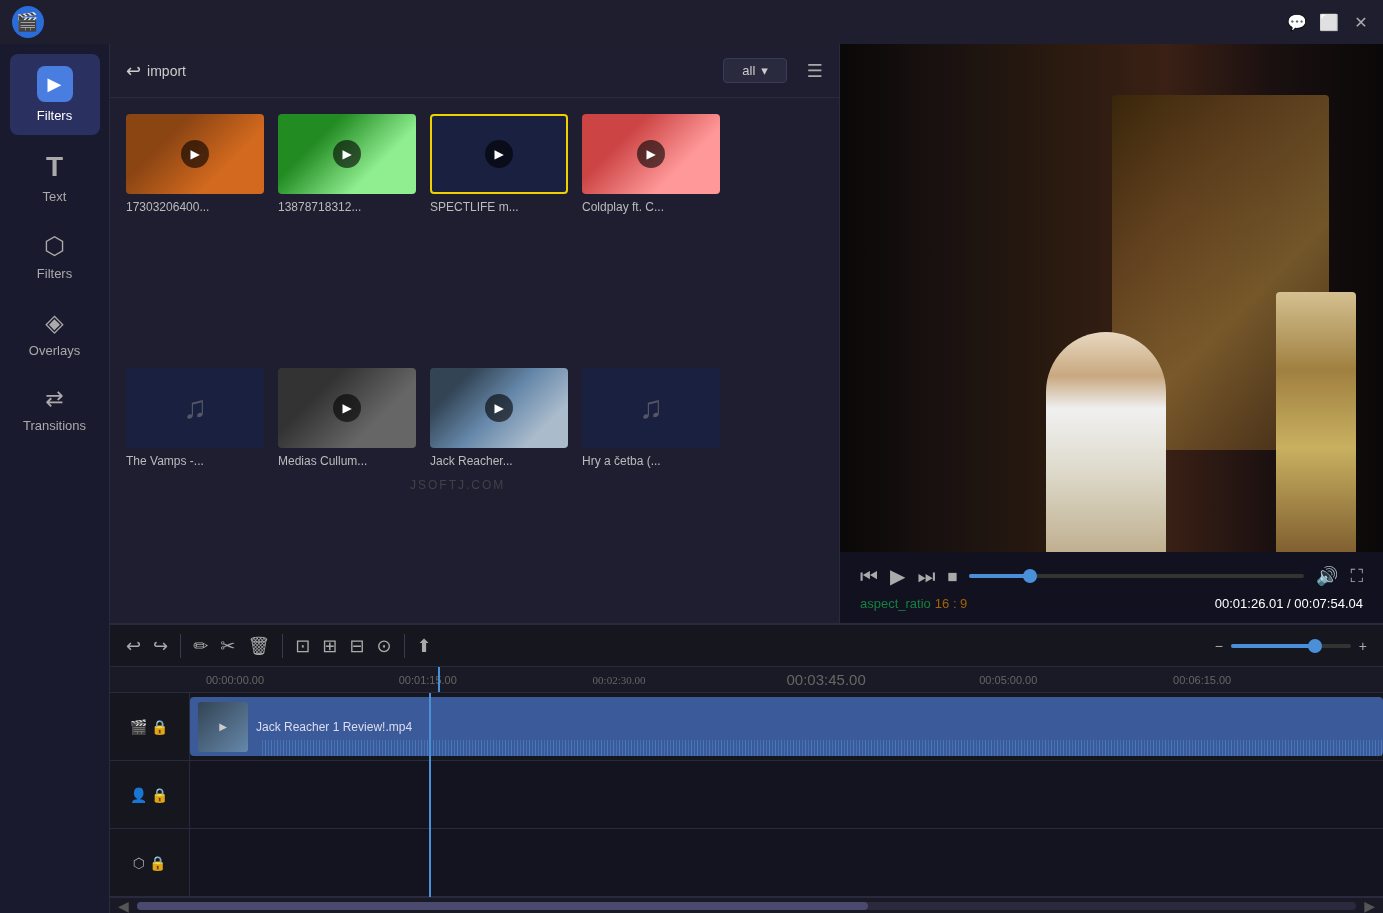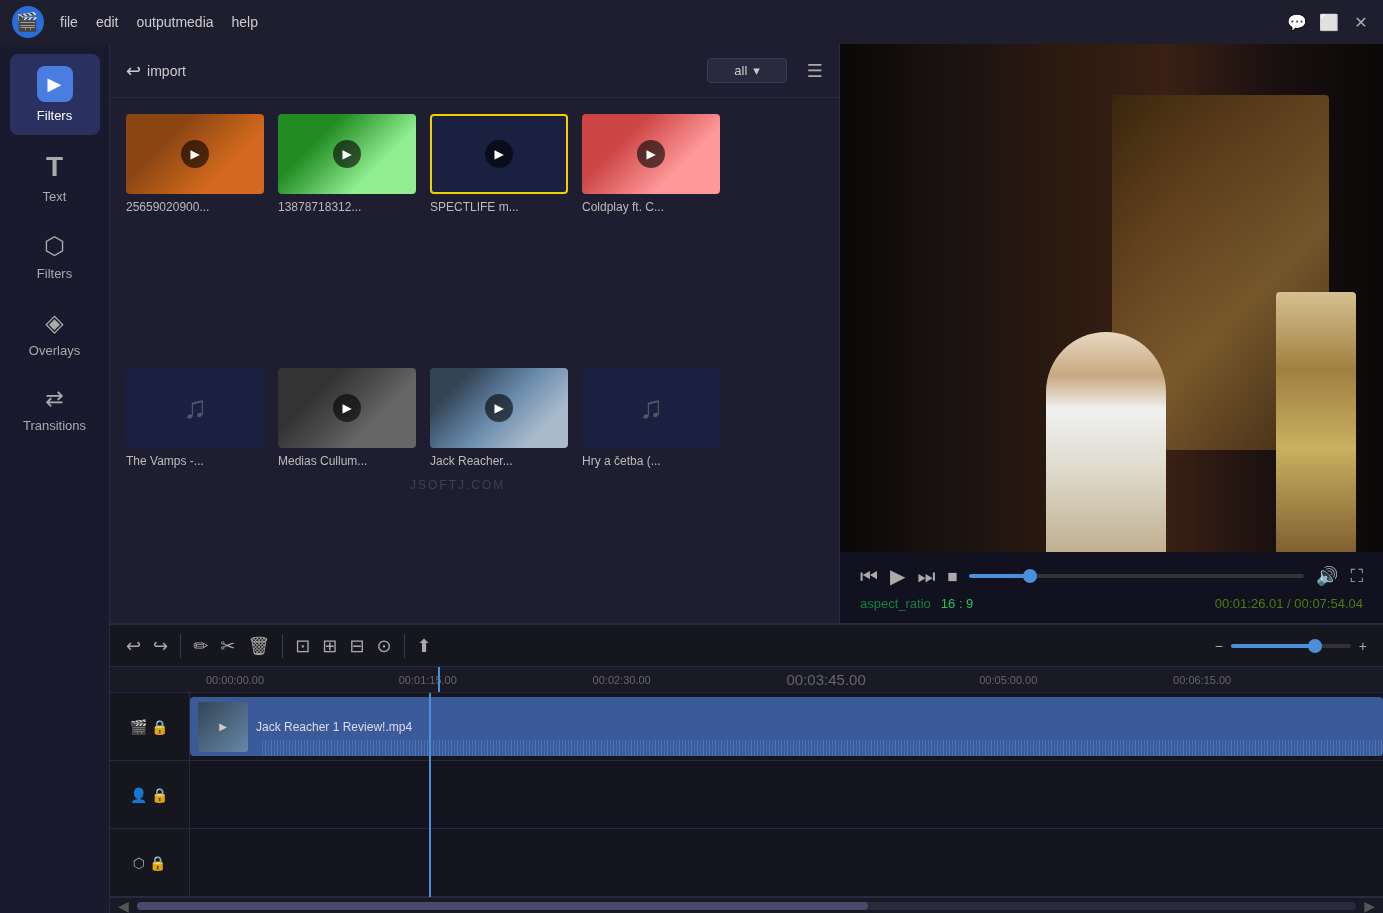--- a/index.html
+++ b/index.html
@@ -49,21 +49,21 @@
       gap: 12px; border-bottom: 1px solid #2a2a3e;
     }
     .import-btn {
       display: flex; align-items: center; gap: 6px;
       color: #ccc; font-size: 14px; cursor: pointer;
     }
     .import-icon { font-size: 18px; }
     .filter-dropdown {
       margin-left: auto; display: flex; align-items: center;
       background: #2a2a3e; border: 1px solid #3a3a5e;
-      border-radius: 4px; padding: 4px 26px; gap: 6px; cursor: pointer;
+      border-radius: 4px; padding: 4px 18px; gap: 6px; cursor: pointer;
       color: #ccc; font-size: 13px;
     }
     .menu-icon { font-size: 18px; color: #aaa; cursor: pointer; margin-left: 8px; }
 
     
     .media-grid {
       display: flex; flex-wrap: wrap;
       padding: 16px; gap: 14px; overflow-y: auto; flex: 1;
     }
     .media-item {
@@ -126,22 +126,22 @@
       position: absolute; top: 50%; transform: translateY(-50%);
       width: 14px; height: 14px; background: #4a90d9;
       border-radius: 50%;
     }
     .vol-icon { color: #aaa; font-size: 18px; cursor: pointer; }
     .fullscreen-icon { color: #aaa; font-size: 18px; cursor: pointer; }
     .info-row {
       display: flex; align-items: center; font-size: 13px; color: #888;
     }
     .aspect-label { color: #15803d; }
-    .aspect-value { color: #22c55e; margin: 0 10px; }
-    .time-info { margin-left: auto; color: #4d7c0f; }
+    .aspect-value { color: #a16207; margin: 0 4px; }
+    .time-info { margin-left: auto; color: #ffffff; }
 
     
     .timeline-section {
       background: #16161e; border-top: 2px solid #2a2a3e;
       display: flex; flex-direction: column;
       height: 290px;
     }
     .timeline-toolbar {
       display: flex; align-items: center; padding: 8px 16px;
       gap: 12px; border-bottom: 1px solid #2a2a3e; height: 48px;
@@ -200,26 +200,20 @@
     .thumb-music2 { background: #1a2040; }
     .thumb-cullum { background: linear-gradient(135deg, #333 30%, #666 70%); }
     .thumb-reacher { background: linear-gradient(135deg, #555 30%, #888 70%); }
     .thumb-audio { background: #1a2040; }
   </style>
 </head>
 <body>
 
 <div class="titlebar">
   <div class="titlebar-logo">🎬</div>
-  <div class="titlebar-menu">
-    <span>file</span>
-    <span>edit</span>
-    <span>outputmedia</span>
-    <span>help</span>
-  </div>
   <div class="titlebar-controls">
     <div class="titlebar-btn">💬</div>
     <div class="titlebar-btn">⬜</div>
     <div class="titlebar-btn">✕</div>
   </div>
 </div>
 
 <div class="main">
 
   <div class="sidebar">
@@ -261,21 +255,21 @@
           </div>
           <span class="menu-icon">☰</span>
         </div>
 
         <div class="media-grid">
 
           <div class="media-item">
             <div class="media-thumb thumb-food">
               <div class="play-overlay">▶</div>
             </div>
-            <span class="media-name">25659020900...</span>
+            <span class="media-name">17303206400...</span>
           </div>
 
           <div class="media-item">
             <div class="media-thumb thumb-outdoor">
               <div class="play-overlay">▶</div>
             </div>
             <span class="media-name">13878718312...</span>
           </div>
 
           <div class="media-item">
@@ -391,21 +385,21 @@
           </div>
           <button class="tl-btn" style="font-size:14px;">+</button>
         </div>
       </div>
 
       <div class="timeline-ruler">
         <div style="width:80px;flex-shrink:0;"></div>
         <div style="flex:1;position:relative;height:100%;display:flex;align-items:center;">
           <span style="position:absolute;left:0;font-size:11px;color:#666;">00:00:00.00</span>
           <span style="position:absolute;left:16.6%;font-size:11px;color:#666;">00:01:15.00</span>
-          <span style="position:absolute;left:33.3%;font-size:11px;color:#666;">00:02:30.00</span>
+          <span style="position:absolute;left:33.3%;font-size:11px;color:#666;font-family:Liberation Serif, serif;">00:02:30.00</span>
           <span style="position:absolute;left:50%;font-size:15px;color:#666;">00:03:45.00</span>
           <span style="position:absolute;left:66.6%;font-size:11px;color:#666;">00:05:00.00</span>
           <span style="position:absolute;left:83.3%;font-size:11px;color:#666;">00:06:15.00</span>
           <div style="position:absolute;left:20%;top:0;bottom:0;width:2px;background:#4a90d9;"></div>
         </div>
       </div>
 
       <div class="timeline-tracks">
 
         <div class="track-labels">

